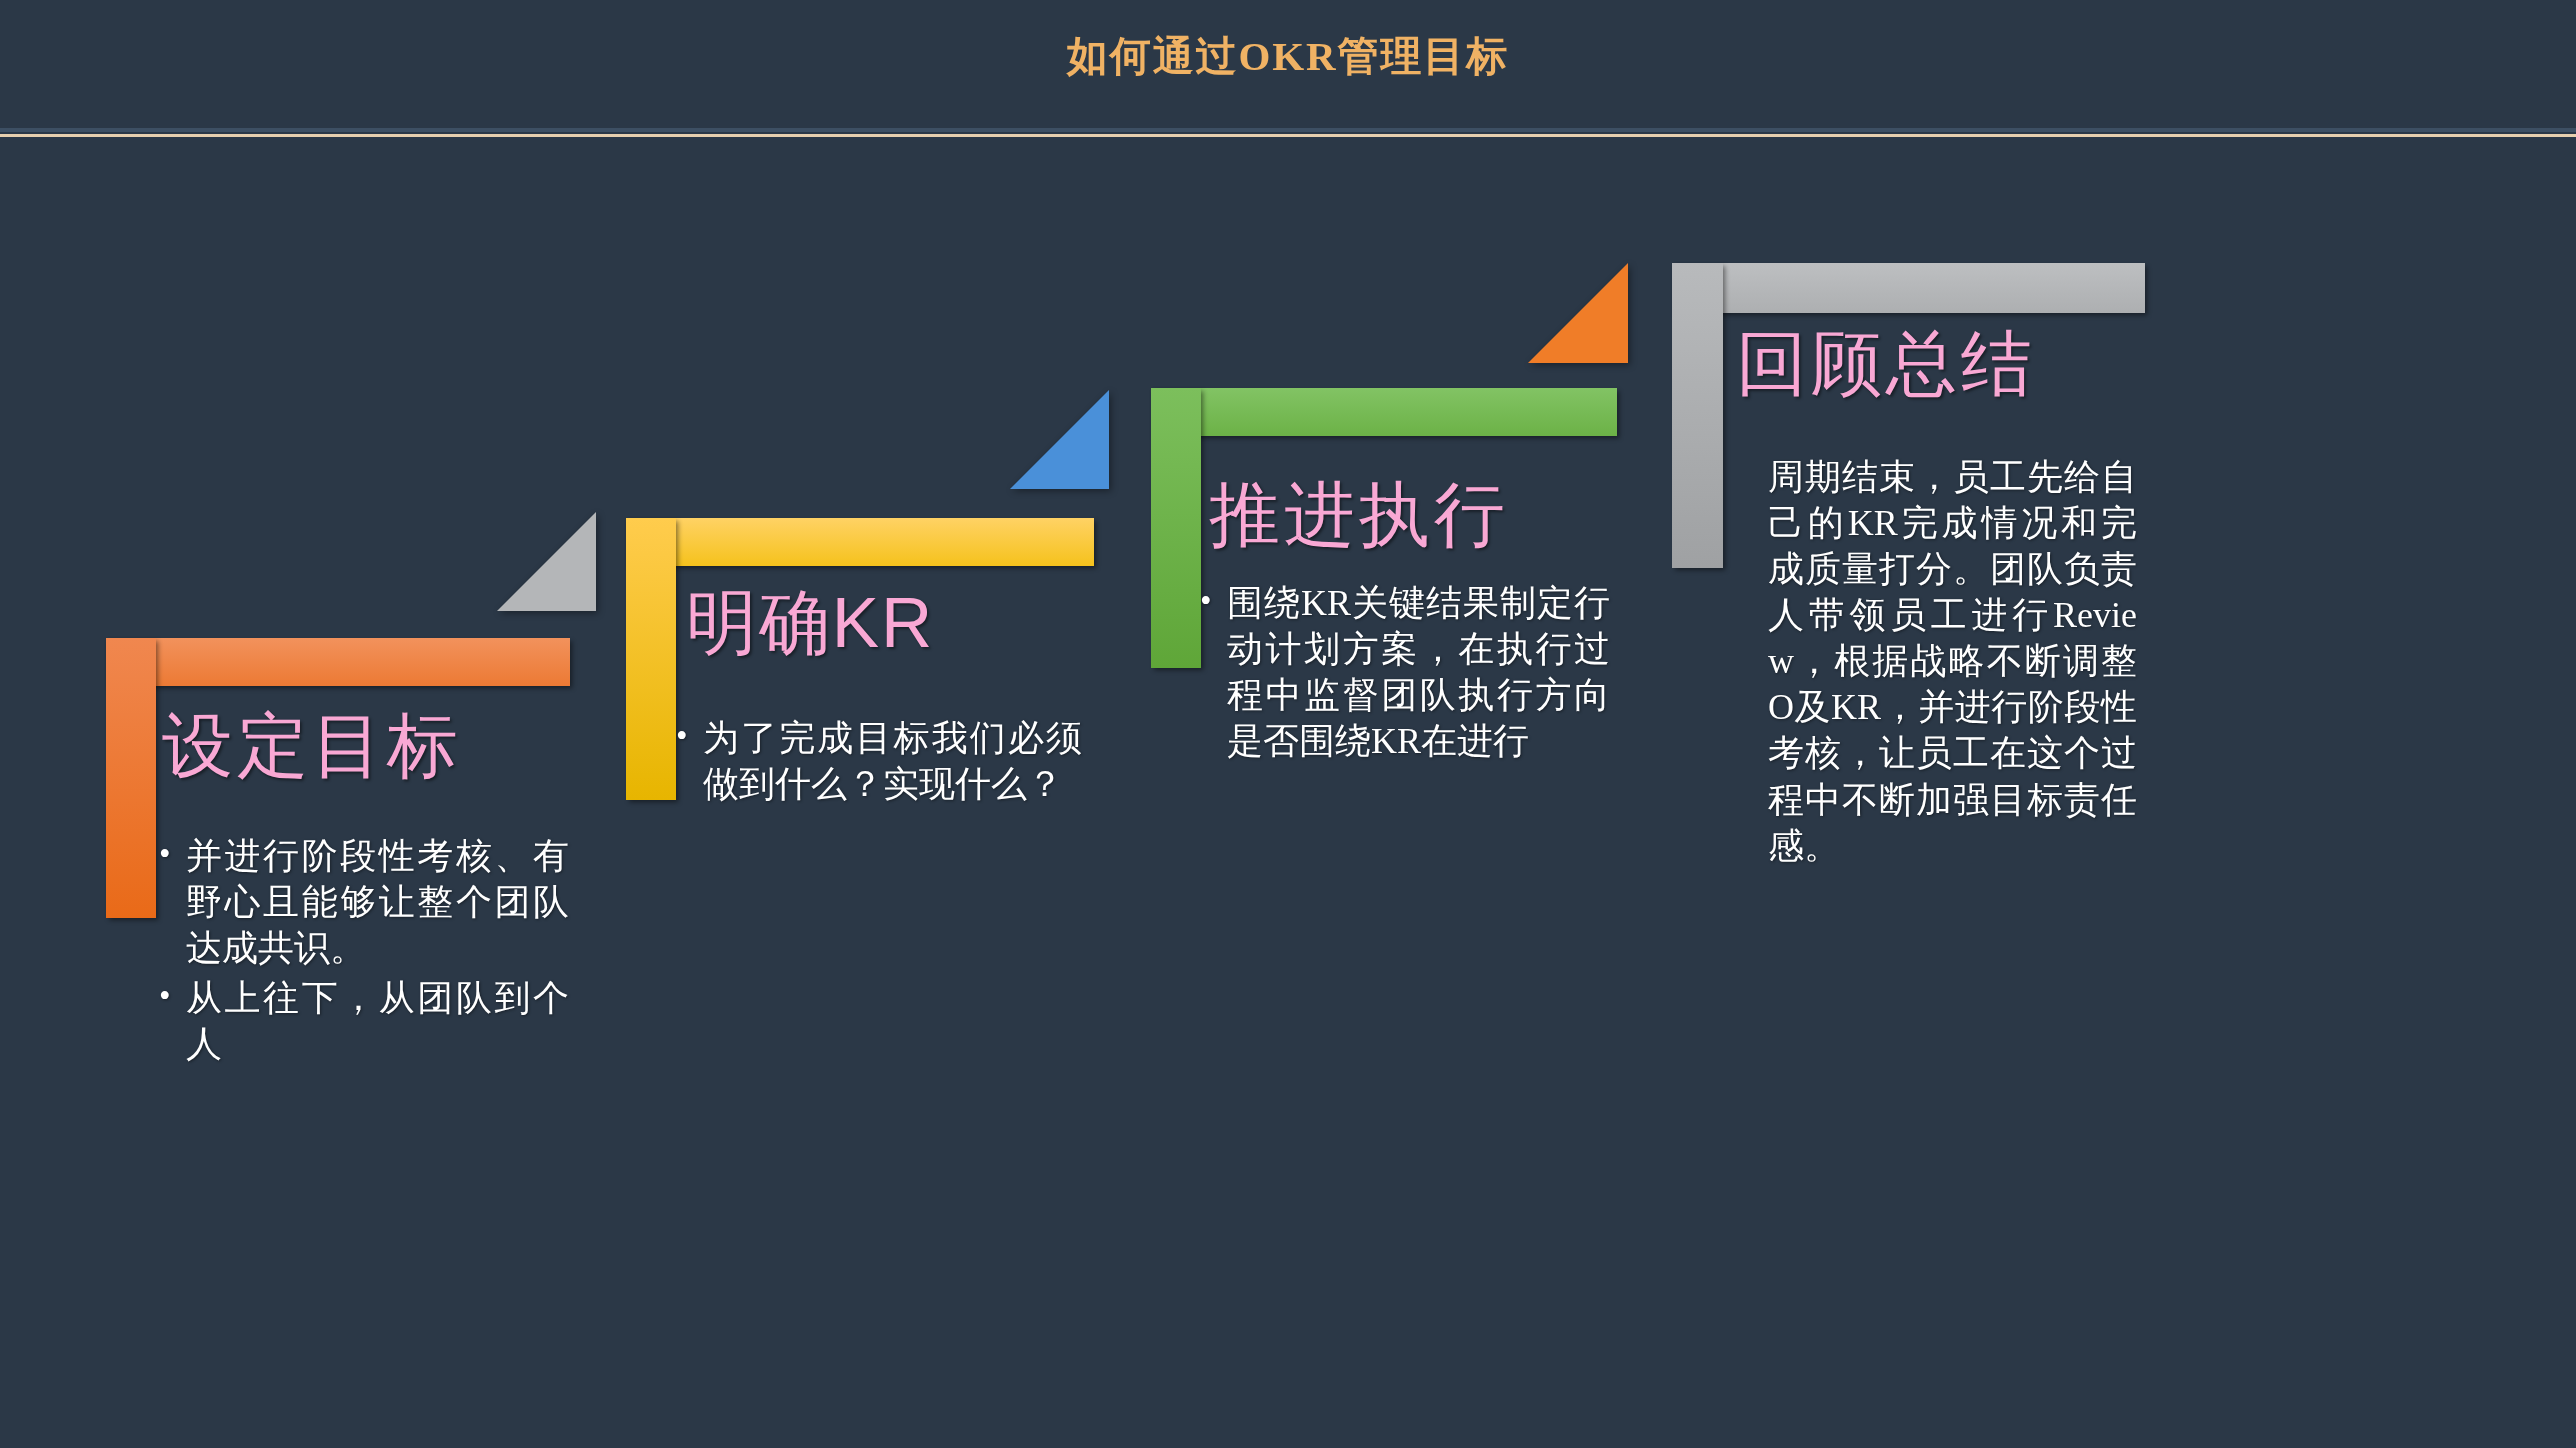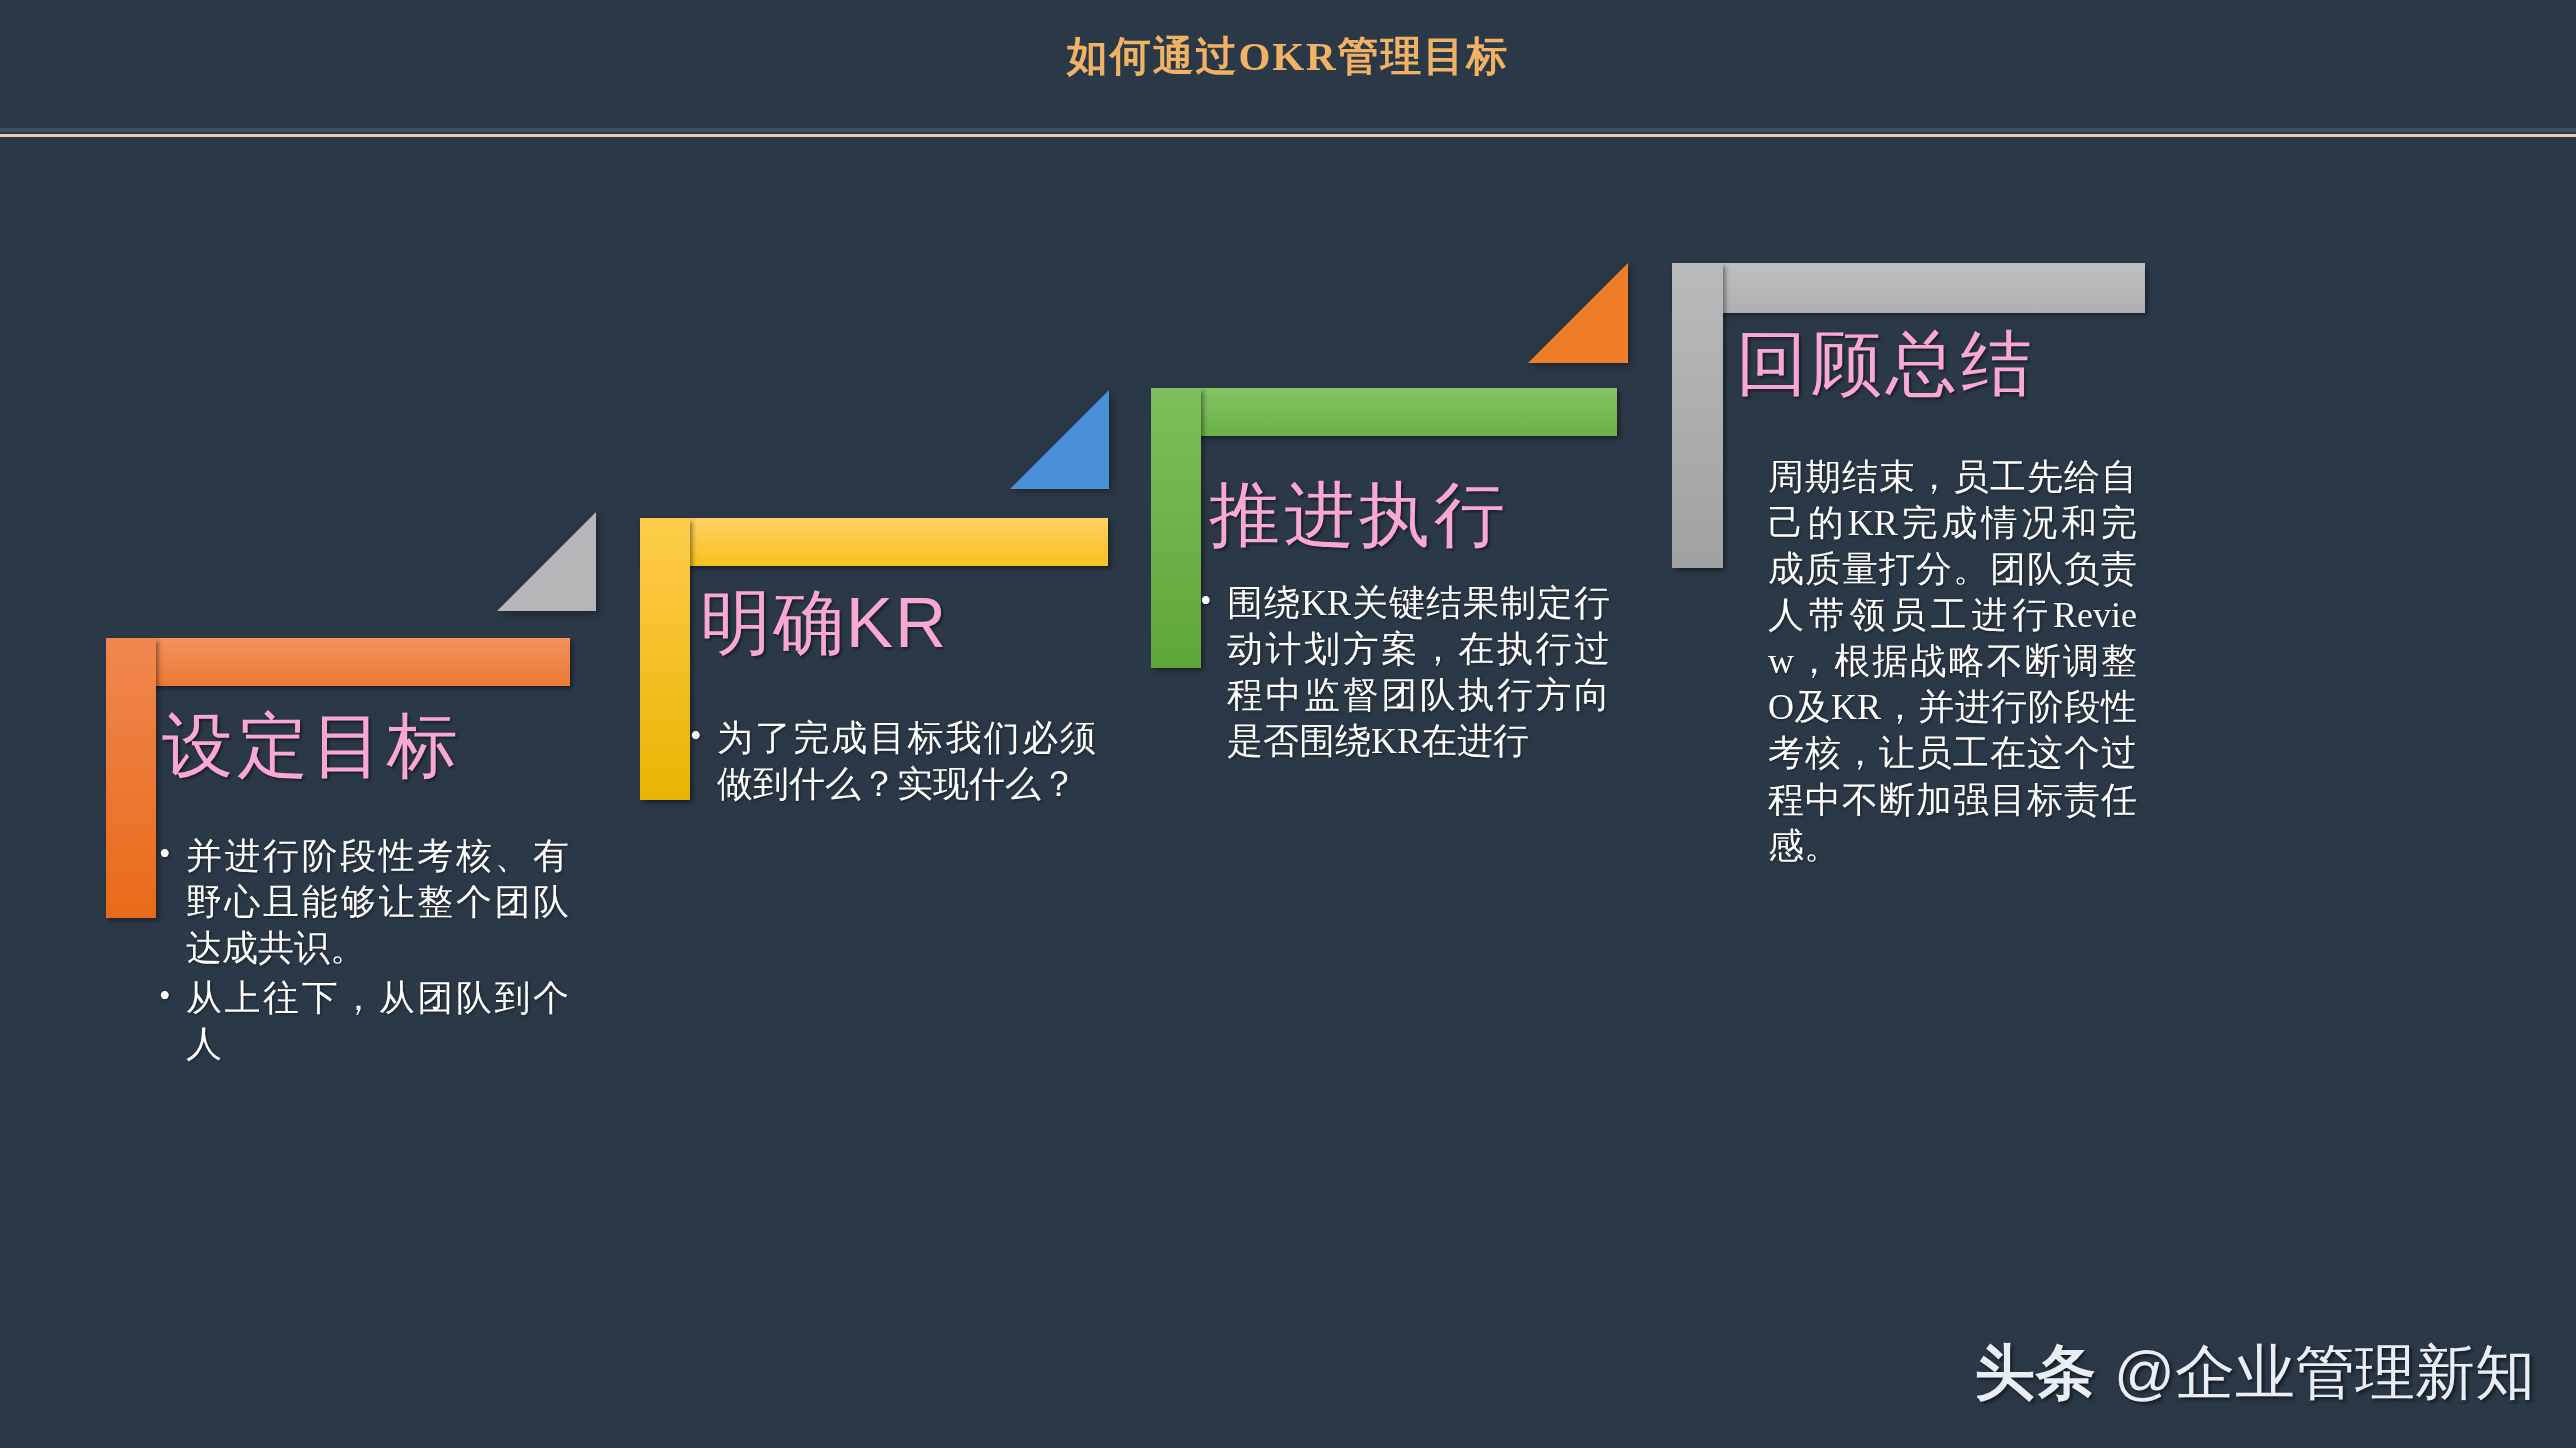--- a/index.html
+++ b/index.html
@@ -169,21 +169,21 @@
         <span class="bullet-dot">•</span>
         <span class="bullet-text">从上往下，从团队到个人</span>
       </div>
     </div>
   </div>
 
   <div class="tri" style="left:1010px; top:390px;
               border-left:99px solid transparent;
               border-bottom:99px solid #4a90d9;"></div>
 
-  <div class="card" style="left:14px; top:0; width:1159px; height:1256px;">
+  <div class="card" style="left:0; top:0; width:1159px; height:1256px;">
 
     <div class="bracket-h" style="left:626px; top:518px; width:468px; height:48px;
                 background:linear-gradient(to bottom,#ffd264,#f5c21c);"></div>
     <div class="bracket-v" style="left:626px; top:518px; width:50px; height:282px;
                 background:linear-gradient(to bottom,#ffcc4d,#e7b500);"></div>
 
     <div class="card-title" style="left:686px; top:587px; font-size:71px; letter-spacing:1.9px;">明确KR</div>
 
     <div class="card-body" style="left:676px; top:715px; width:406px; font-size:36px;">
       <div class="bullet-row">
@@ -219,19 +219,15 @@
     <div class="bracket-h" style="left:1672px; top:263px; width:473px; height:50px;
                 background:linear-gradient(to bottom,#bdbfc1,#adafb1);"></div>
     <div class="bracket-v" style="left:1672px; top:263px; width:51px; height:305px;
                 background:linear-gradient(to bottom,#b8babc,#9fa1a3);"></div>
 
     <div class="card-title" style="left:1736px; top:328px; font-size:71px; letter-spacing:3.9px;">回顾总结</div>
 
     <div class="card-body plain-text" style="left:1768px; top:454px; width:369px; font-size:36px;">周期结束，员工先给自己的KR完成情况和完成质量打分。团队负责人带领员工进行Review，根据战略不断调整O及KR，并进行阶段性考核，让员工在这个过程中不断加强目标责任感。</div>
   </div>
 
-  <div id="watermark">
-    <span id="watermark-brand">头条</span>
-    <span id="watermark-handle">@企业管理新知</span>
-  </div>
 
 </div>
 
 
 </body></html>

